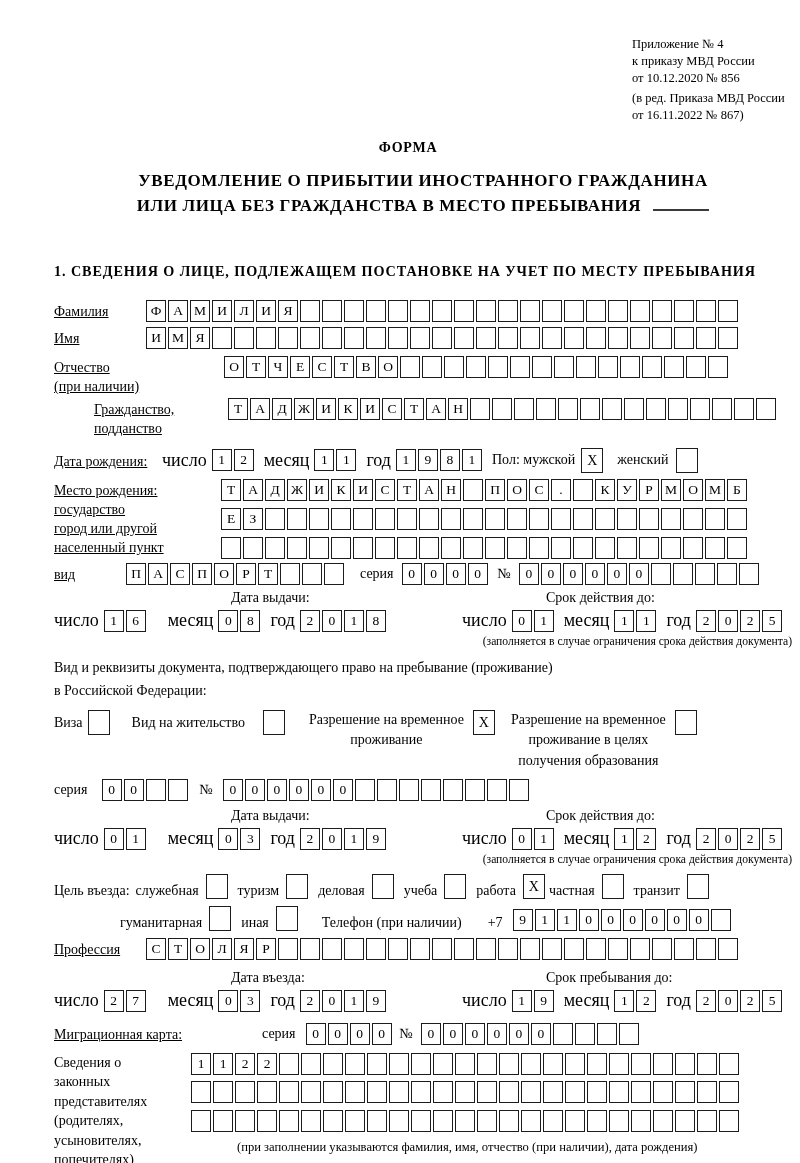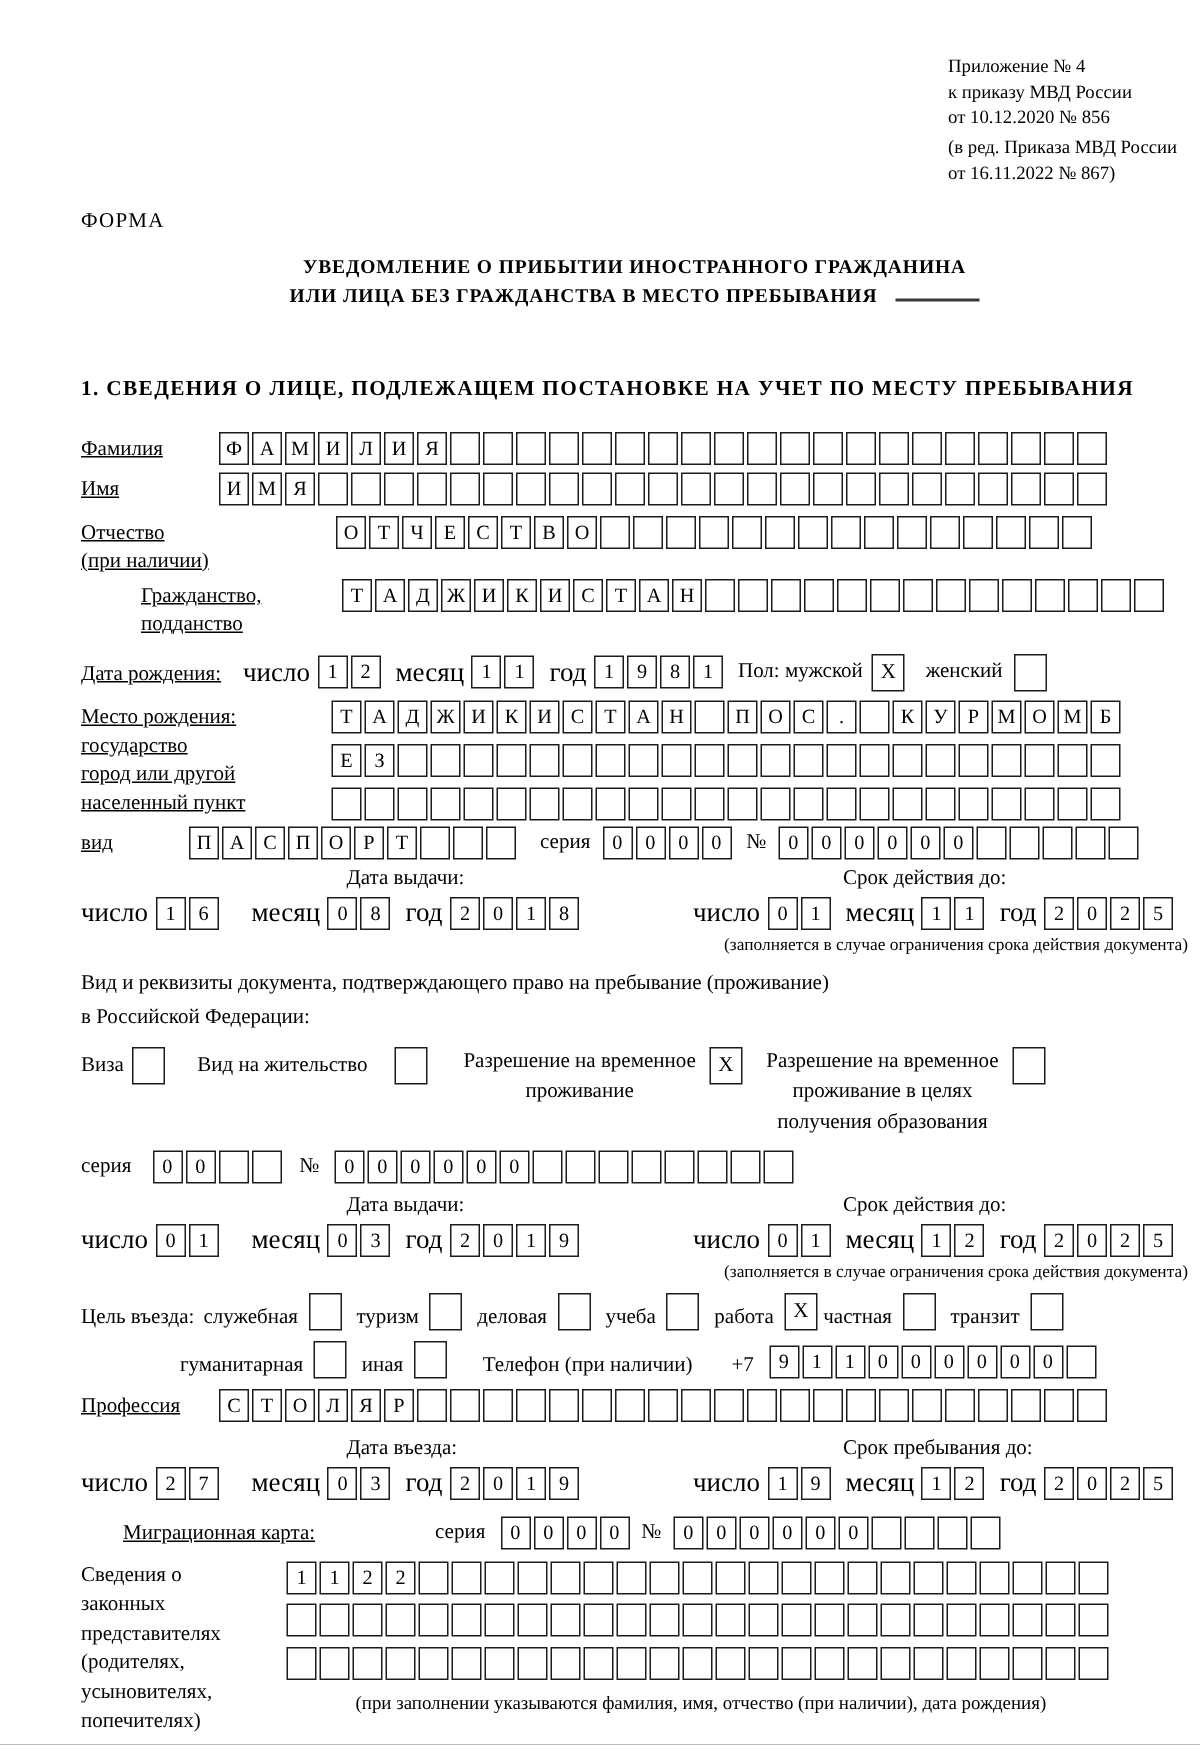--- a/index.html
+++ b/index.html
@@ -2,40 +2,40 @@
 <html><head>
 <meta charset="utf-8">
 <style>
   html,body{margin:0;padding:0;background:#888;}
   .page{width:800px;height:1163px;background:#ffffff;margin:0 auto;position:relative;
         font-family:"Liberation Serif", serif;color:#000;overflow:hidden;}
   .content{padding:36px 8px 0 54px;}
   .hdr{margin-left:578px;width:214px;font-size:12.5px;line-height:1.34;}
   .hdr div{white-space:nowrap;}
   .hdr .gap{margin-top:4px;}
-  .forma{text-align:left;padding-right:30px;font-weight:normal;font-size:14px;margin-top:16px;letter-spacing:.8px;}
-  .title{text-align:center;font-weight:bold;font-size:13px;letter-spacing:.6px;margin-top:12px;line-height:1.5;}
+  .forma{text-align:center;padding-right:30px;font-weight:bold;font-size:14px;margin-top:16px;letter-spacing:.8px;}
+  .title{text-align:center;font-weight:bold;font-size:17px;letter-spacing:.6px;margin-top:12px;line-height:1.5;}
   .blank-line{display:inline-block;width:56px;border-bottom:2px solid #3a3a3a;height:12px;margin-left:12px;}
   .sect{font-weight:bold;font-size:14.2px;letter-spacing:.9px;margin-top:44px;white-space:nowrap;}
   .row{display:flex;align-items:flex-start;margin-top:5px;}
   .lbl{font-size:14px;line-height:19px;padding-top:2px;flex:none;text-decoration:underline;}
   .lbl2{font-size:14px;line-height:19px;}
   .cells{display:flex;flex:none;}
   .cell{flex:none;width:18px;height:20px;border:1.6px solid #1c1c1c;margin-right:2px;
         font-size:13.5px;line-height:20px;text-align:center;font-family:"Liberation Serif",serif;}
   .cbox{flex:none;width:20px;height:23px;border:1.6px solid #1c1c1c;text-align:center;
         line-height:23px;font-size:14px;display:inline-block;}
   .w92{width:92px;} .w134{width:134px;margin-left:40px;} .w170{width:170px;} .w167{width:167px;} .w72{width:72px;}
   .mt2{margin-top:2px;} .inline{display:flex;align-items:center;}
   .dgroup{display:flex;align-items:center;}
   .dgroup .t{font-size:18px;margin-right:5px;}
   .dgroup .cells{margin-right:8px;}
   .twohead{position:relative;height:18px;margin-top:5px;font-size:14px;}
   .twohead .h1{position:absolute;left:177px;}
-  .twohead .h2{position:absolute;left:508px;}
+  .twohead .h2{position:absolute;left:492px;}
   .dates{display:flex;margin-top:2px;}
   .dates .left{width:452px;display:flex;align-items:center;}
   .note{font-size:11.6px;text-align:right;margin-top:3px;}
   .para{font-size:14px;margin-top:8px;line-height:1.65;}
   .ckitem{display:flex;align-items:flex-start;}
   .ckitem .txt{font-size:14px;line-height:19px;padding-top:3px;}
   .ckitem .multiline{text-align:center;font-size:14px;line-height:1.45;}
   .ckitem .cbox{margin-left:9px;margin-top:0;}
   .purp{display:flex;align-items:flex-end;margin-top:8px;font-size:14px;}
   .purp .cbox{margin:0 10px 0 7px;}
@@ -614,21 +614,21 @@
         <span class="cells">
             <span class="cell">2</span>
             <span class="cell">0</span>
             <span class="cell">2</span>
             <span class="cell">5</span>
           </span>
       </span>
     </div>
 
     <div class="row inline" style="margin-top:11px;">
-      <span class="lbl" style="width:160px;margin-left:28px;">Миграционная карта:</span>
+      <span class="lbl" style="width:160px;">Миграционная карта:</span>
       <span style="font-size:14px;margin:0 10px 0 48px;">серия</span>
       <span class="cells">
           <span class="cell">0</span>
           <span class="cell">0</span>
           <span class="cell">0</span>
           <span class="cell">0</span>
         </span>
       <span style="font-size:14px;margin:0 8px 0 6px;">№</span>
       <span class="cells">
           <span class="cell">0</span>

